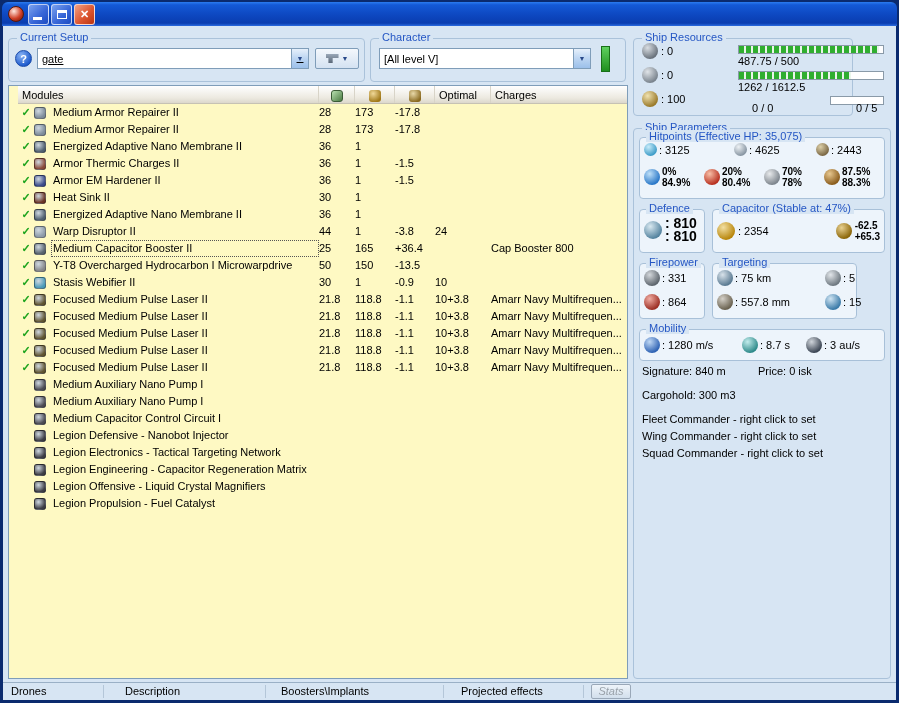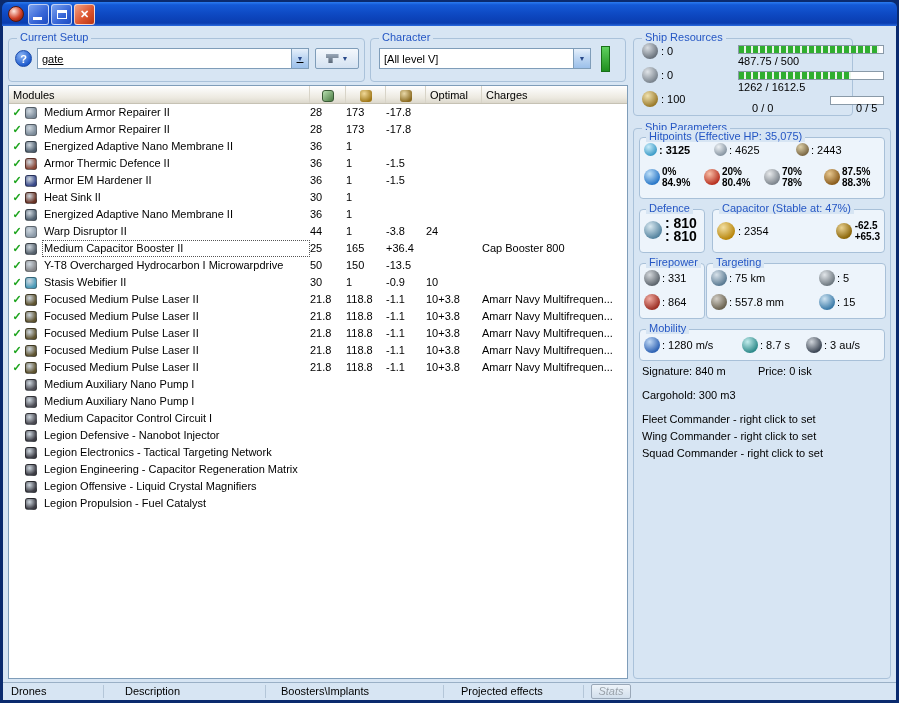--- a/index.html
+++ b/index.html
@@ -70,21 +70,21 @@
   .p-dps     { background:radial-gradient(circle at 35% 30%, #f0aca2, #9c2e24 72%); }
   .p-range   { background:radial-gradient(circle at 35% 30%, #d8e2ea, #5a7a92 72%); }
   .p-targets { background:radial-gradient(circle at 35% 30%, #e2e6ea, #6e7880 72%); }
   .p-res     { background:radial-gradient(circle at 35% 30%, #d4d0c8, #6a6250 72%); }
   .p-sensor  { background:radial-gradient(circle at 35% 30%, #cfe4f2, #3a7aa8 72%); }
   .p-speed   { background:radial-gradient(circle at 35% 30%, #c0d8f4, #2f63b4 72%); }
   .p-agility { background:radial-gradient(circle at 35% 30%, #c2ecec, #2e8a8a 72%); }
   .p-warp    { background:radial-gradient(circle at 35% 30%, #cfd4da, #3c4654 72%); }
 
   
-  .tbl { position:absolute; left:5px; top:59px; width:620px; height:594px; background:#ffffff; border:1px solid #7f9db9; overflow:hidden; }
+  .tbl { position:absolute; left:5px; top:59px; width:620px; height:594px; background:#fef9c3; border:1px solid #7f9db9; overflow:hidden;padding-left:9px; }
   .thead { display:flex; height:18px; line-height:18px;
     background:linear-gradient(180deg,#fff,#ece9e0 70%,#dcd8cc); border-bottom:1px solid #c6c2b4; }
   .th { border-right:1px solid #d8d4c8; padding:0 4px; white-space:nowrap; overflow:hidden; }
   .th.h-mod { width:301px; }
   .th.h-cpu { width:36px; text-align:center; }
   .th.h-pg  { width:40px; text-align:center; }
   .th.h-cap { width:40px; text-align:center; }
   .th.h-opt { width:56px; }
   .th.h-chg { flex:1; border-right:none; }
   .hicon { display:inline-block; width:12px; height:12px; border-radius:3px; vertical-align:middle; }
@@ -236,21 +236,21 @@
     <span class="c-cpu">36</span>
     <span class="c-pg">1</span>
     <span class="c-cap"></span>
     <span class="c-opt"></span>
     <span class="c-chg"></span>
   </div>
 
   <div class="trow">
     <span class="c-check">✓</span>
     <span class="c-icon" style="background: radial-gradient(circle at 35% 30%, rgb(207, 216, 224), rgb(138, 72, 56) 72%);"></span>
-    <span class="c-name">Armor Thermic Defence II</span>
+    <span class="c-name">Armor Thermic Charges II</span>
     <span class="c-cpu">36</span>
     <span class="c-pg">1</span>
     <span class="c-cap">-1.5</span>
     <span class="c-opt"></span>
     <span class="c-chg"></span>
   </div>
 
   <div class="trow">
     <span class="c-check">✓</span>
     <span class="c-icon" style="background: radial-gradient(circle at 35% 30%, rgb(207, 216, 224), rgb(58, 74, 138) 72%);"></span>
@@ -472,21 +472,21 @@
   </div>
 </div>
     </div>
 
     <div class="grp" style="left:630px; top:102px; width:258px; height:551px;">
       <span class="grp-label">Ship Parameters</span>
 
       <div class="subbox" style="left:5px; top:8px; width:246px; height:62px;">
         <span class="subbox-label">Hitpoints (Effective HP: 35,075)</span>
         <div style="position:absolute; left:4px; top:5px; right:2px; display:flex;">
-          <span class="pstat" style="width:70px;font-weight:bold;">
+          <span class="pstat" style="width:90px;">
               <i class="picon sm p-shield"></i>
               <span>: 3125</span>
             </span>
           <span class="pstat" style="width:82px;">
               <i class="picon sm p-armor"></i>
               <span>: 4625</span>
             </span>
           <span class="pstat">
               <i class="picon sm p-struct"></i>
               <span>: 2443</span>
@@ -554,21 +554,21 @@
         <div class="pstat" style="position:absolute; left:4px; top:6px;">
             <i class="picon p-volley"></i>
             <span>: 331</span>
           </div>
         <div class="pstat" style="position:absolute; left:4px; top:30px;">
             <i class="picon p-dps"></i>
             <span>: 864</span>
           </div>
       </div>
 
-      <div class="subbox" style="left:72px; top:134px; width:180px; height:56px;">
+      <div class="subbox" style="left:78px; top:134px; width:145px; height:56px;">
         <span class="subbox-label">Targeting</span>
         <div class="pstat" style="position:absolute; left:4px; top:6px;">
             <i class="picon p-range"></i>
             <span>: 75 km</span>
           </div>
         <div class="pstat" style="position:absolute; left:112px; top:6px;">
             <i class="picon p-targets"></i>
             <span>: 5</span>
           </div>
         <div class="pstat" style="position:absolute; left:4px; top:30px;">

